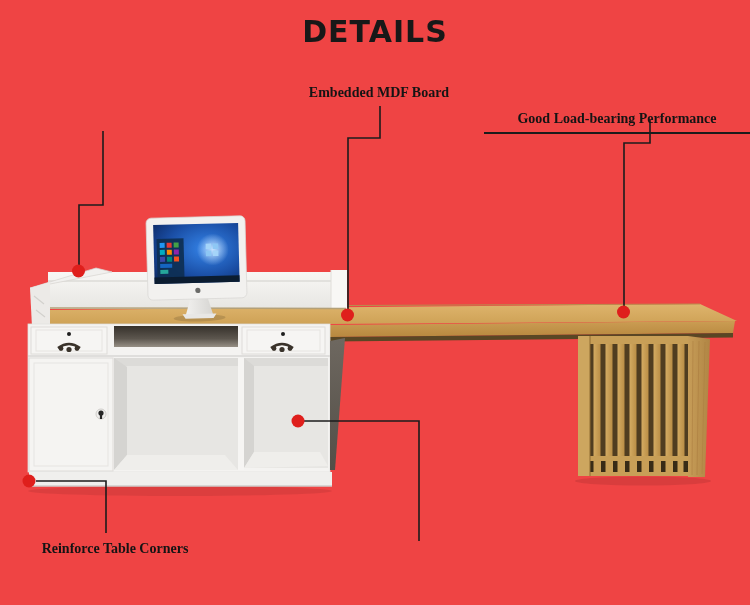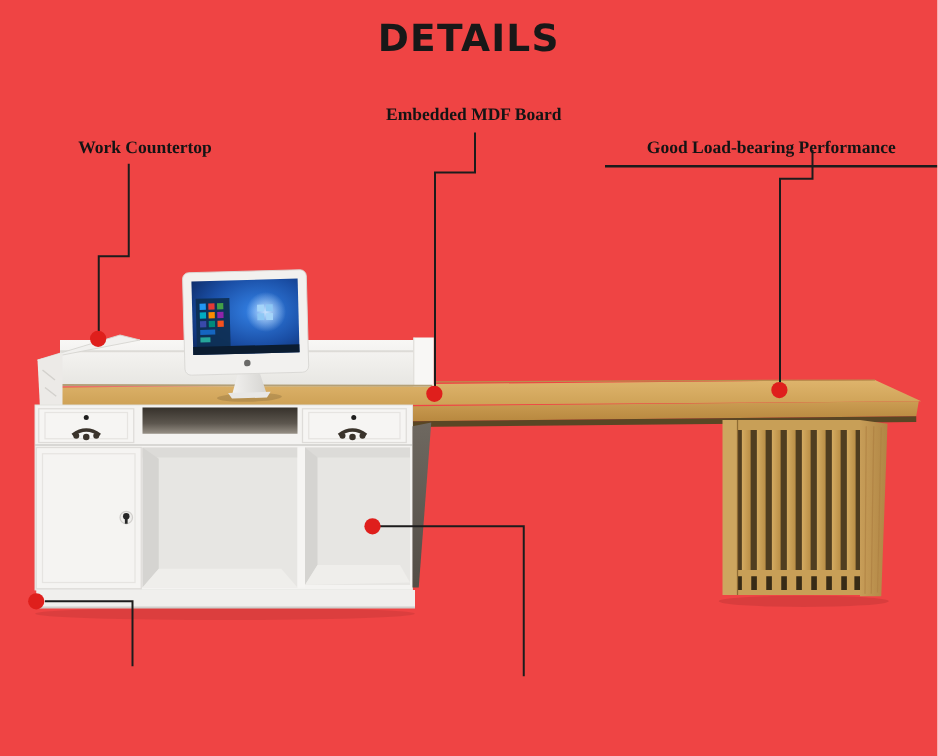--- a/index.html
+++ b/index.html
@@ -219,17 +219,17 @@
     </g>
     <g fill="#df1f1c">
       <circle cx="78.5" cy="271" r="6.5"></circle>
       <circle cx="347.5" cy="315" r="6.5"></circle>
       <circle cx="623.5" cy="312" r="6.5"></circle>
       <circle cx="29" cy="481" r="6.5"></circle>
       <circle cx="298" cy="421" r="6.5"></circle>
     </g>
   </svg>
 
-  <div class="label work">Work Countertop</div>
   <div class="label mdf">Embedded MDF Board</div>
   <div class="label load">Good Load-bearing Performance</div>
+  <div class="label reinforce">Reinforce Table Corners</div>
 
 </div>
 
 </body></html>

